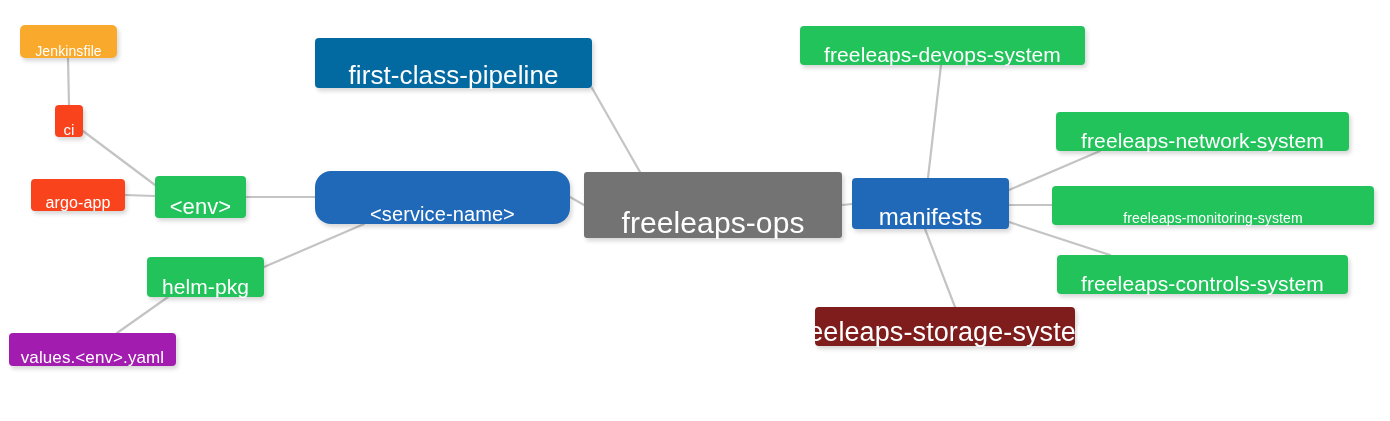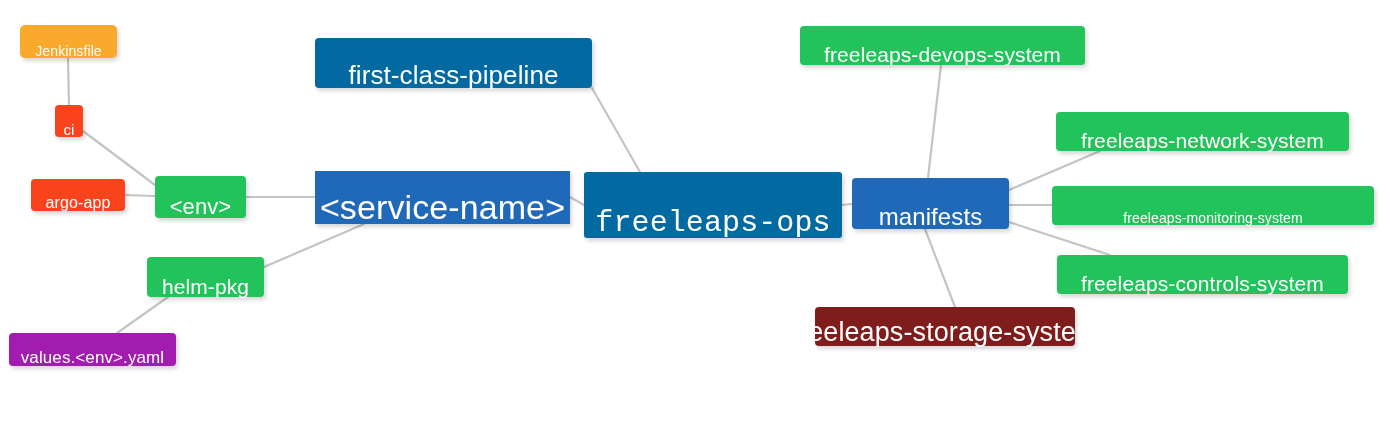--- a/index.html
+++ b/index.html
@@ -62,24 +62,24 @@
       <path d="M 155,196 L 125,195" fill="none" stroke="#c4c4c4" stroke-width="2.2" stroke-linecap="round"></path>
       <path d="M 69,105 L 68,58" fill="none" stroke="#c4c4c4" stroke-width="2.2" stroke-linecap="round"></path>
       <path d="M 168,297 L 117,333" fill="none" stroke="#c4c4c4" stroke-width="2.2" stroke-linecap="round"></path>
       <path d="M 928,178 L 941,65" fill="none" stroke="#c4c4c4" stroke-width="2.2" stroke-linecap="round"></path>
       <path d="M 1009,190 L 1100,151" fill="none" stroke="#c4c4c4" stroke-width="2.2" stroke-linecap="round"></path>
       <path d="M 1009,205 L 1052,205" fill="none" stroke="#c4c4c4" stroke-width="2.2" stroke-linecap="round"></path>
       <path d="M 1009,222 L 1110,255" fill="none" stroke="#c4c4c4" stroke-width="2.2" stroke-linecap="round"></path>
       <path d="M 925,229 L 955,307" fill="none" stroke="#c4c4c4" stroke-width="2.2" stroke-linecap="round"></path>
     </svg>
   <div id="nodes-layer">
-      <div class="node root" style="left: 584px; top: 172px; width: 258px; height: 66px; background: #0369a1; font-size: 30px; border-radius: 3px; font-family: Liberation Mono, monospace;">
+      <div class="node root" style="left: 584px; top: 172px; width: 258px; height: 66px; background: #737373; font-size: 30px; border-radius: 3px;">
         <span>freeleaps-ops</span>
       </div>
-      <div class="node sharp" style="left: 315px; top: 171px; width: 255px; height: 53px; background: rgb(32, 105, 184); font-size: 34px; border-radius: 0;">
+      <div class="node sharp" style="left: 315px; top: 171px; width: 255px; height: 53px; background: rgb(32, 105, 184); font-size: 20px; border-radius: 16px;">
         <span>&lt;service-name&gt;</span>
       </div>
       <div class="node sharp" style="left: 315px; top: 38px; width: 277px; height: 50px; background: #0369a1; font-size: 26px; border-radius: 4px;">
         <span>first-class-pipeline</span>
       </div>
       <div class="node sharp" style="left: 852px; top: 178px; width: 157px; height: 51px; background: rgb(32, 105, 184); font-size: 24px; border-radius: 4px;">
         <span>manifests</span>
       </div>
       <div class="node sharp" style="left: 155px; top: 176px; width: 91px; height: 42px; background: rgb(34, 195, 91); font-size: 22px; border-radius: 4px;">
         <span>&lt;env&gt;</span>

